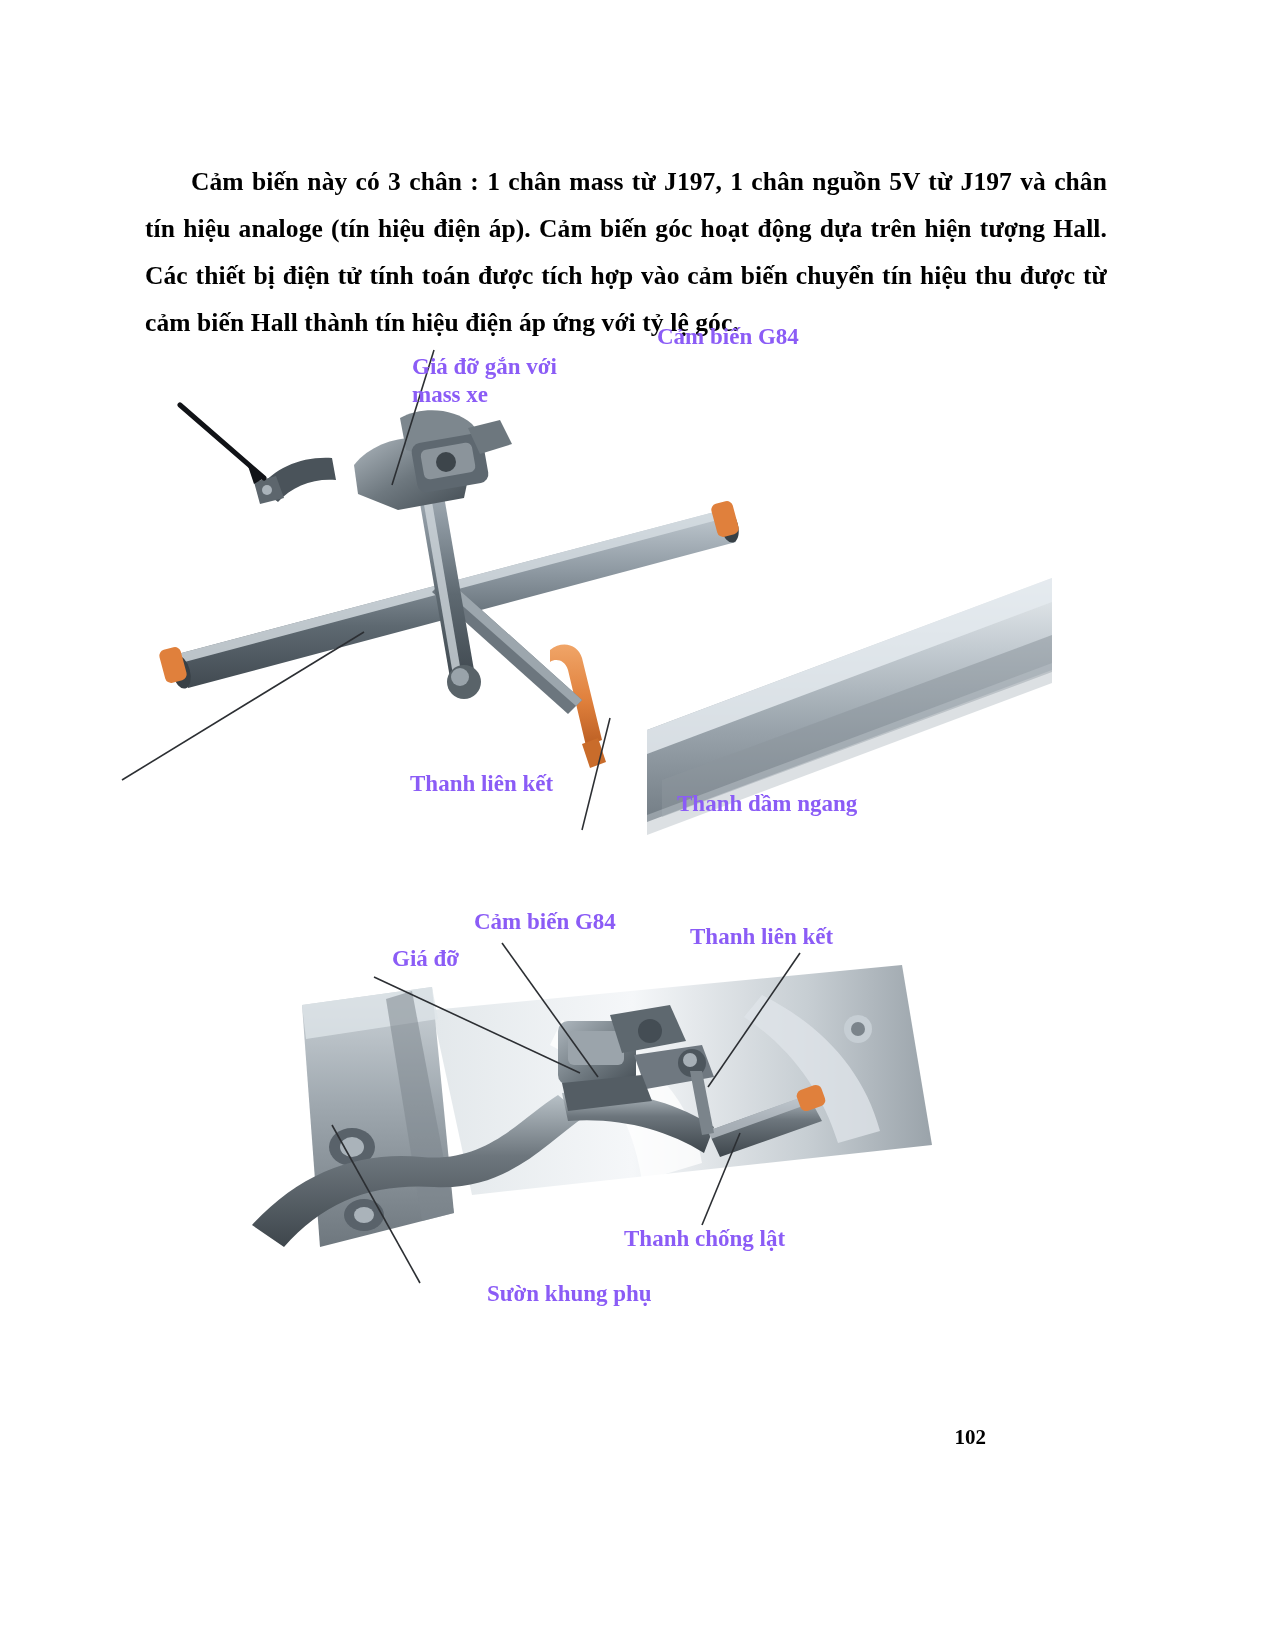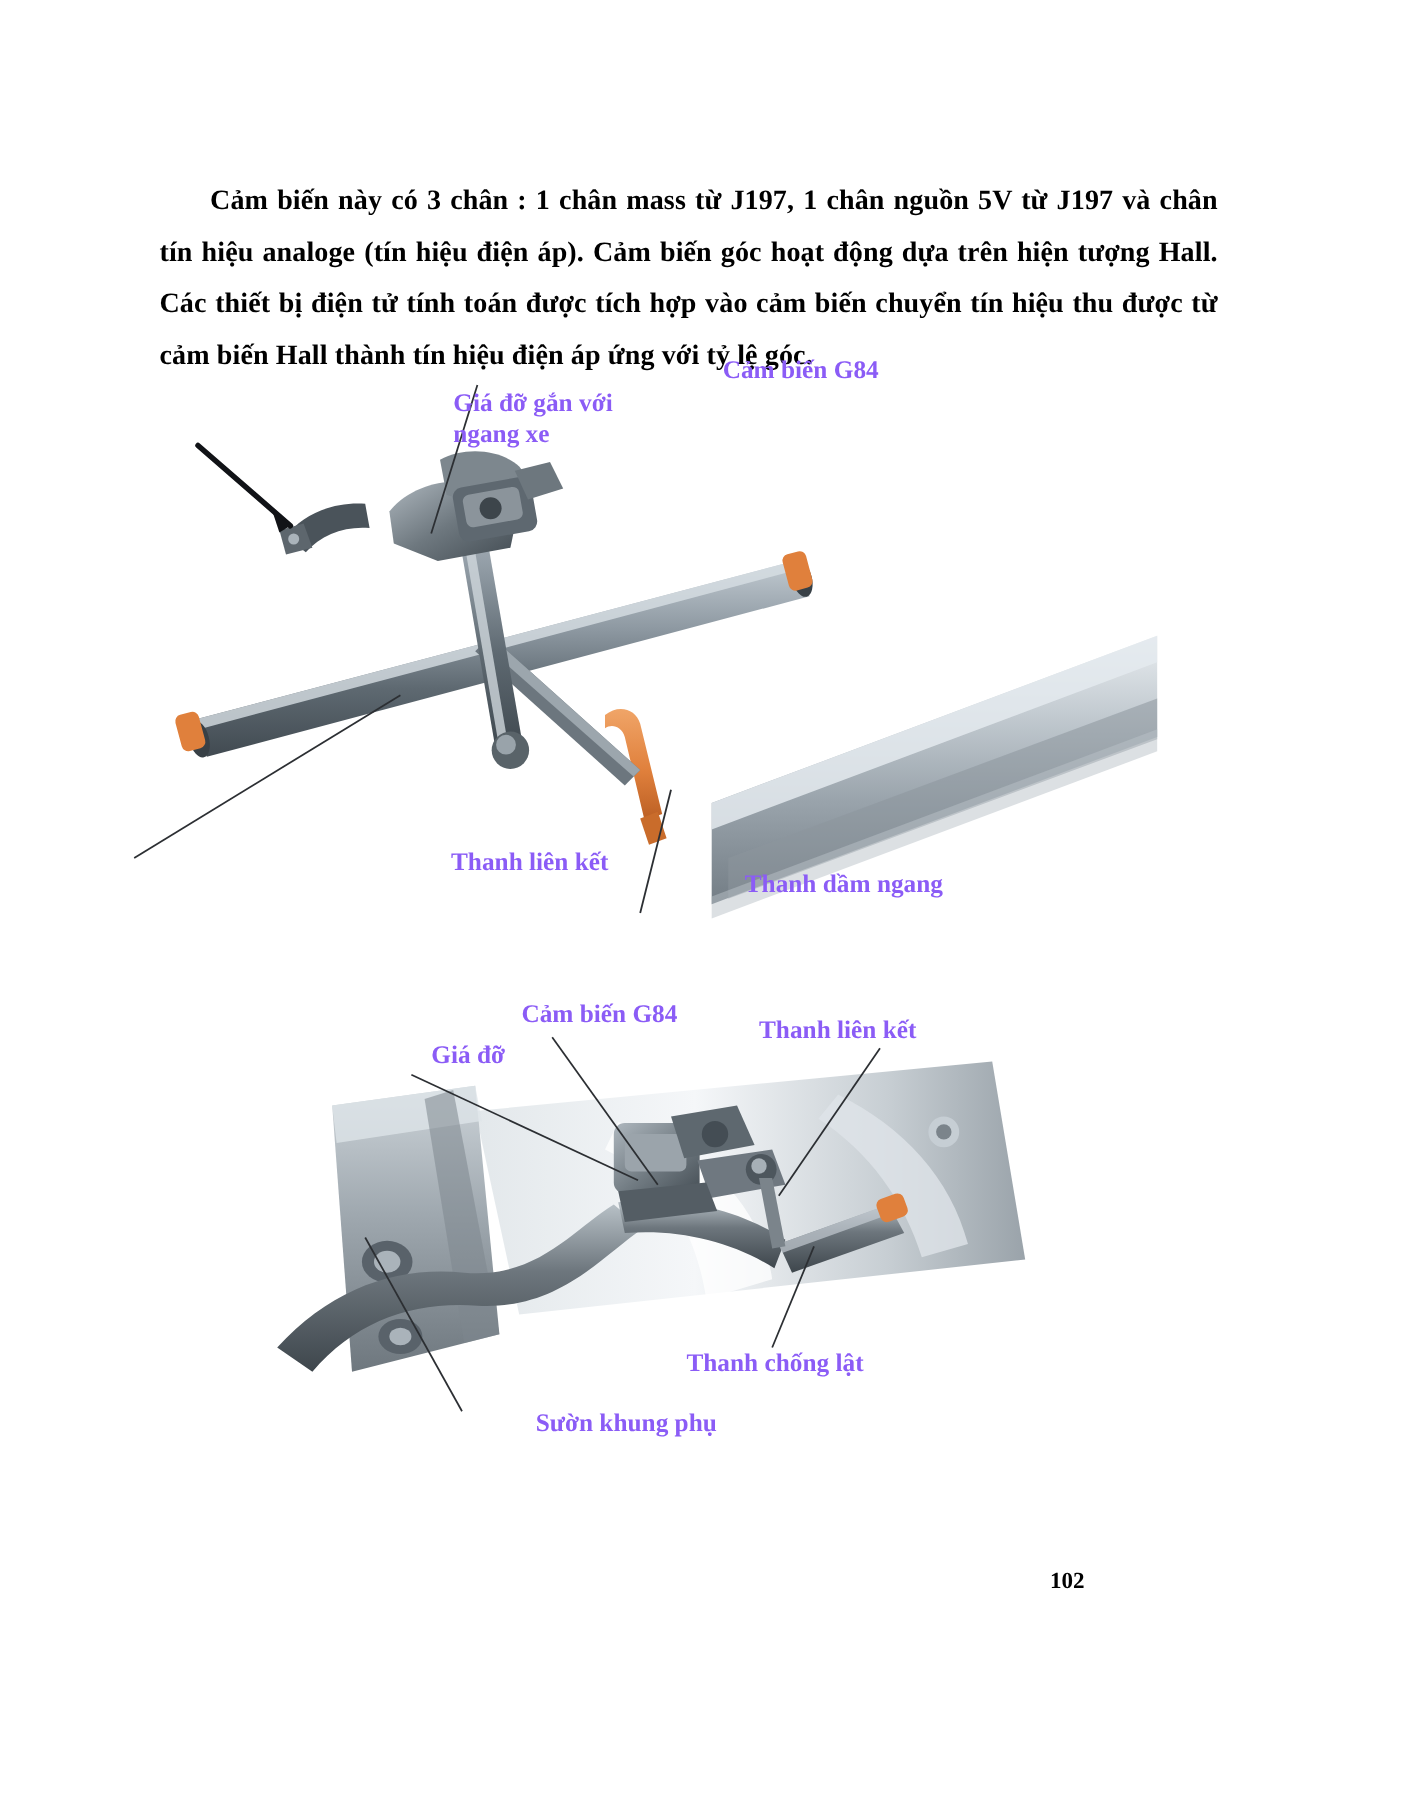--- a/index.html
+++ b/index.html
@@ -165,21 +165,21 @@
 
         <path d="M432 40 L 390 175" stroke="#2c2f33" stroke-width="1.6" fill="none"></path>
 
         <path d="M120 470 L 362 322" stroke="#2c2f33" stroke-width="1.6" fill="none"></path>
 
         <path d="M580 520 L 608 408" stroke="#2c2f33" stroke-width="1.6" fill="none"></path>
       </svg>
 
       <span class="fig-label" style="left:655px;top:13px;">Cảm biến G84</span>
       <span class="fig-label" style="left:410px;top:43px;">Giá đỡ gắn với
-ngang xe</span>
+mass xe</span>
       <span class="fig-label" style="left:408px;top:460px;">Thanh liên kết</span>
       <span class="fig-label" style="left:675px;top:480px;">Thanh dầm ngang</span>
     </div>
   </div>
 
 
   <div class="figure" style="top:895px;height:420px;">
     <div class="figure-canvas" style="width:1275px;height:420px;">
 
       <svg class="illus" width="1275" height="420" viewBox="0 0 1275 420">

